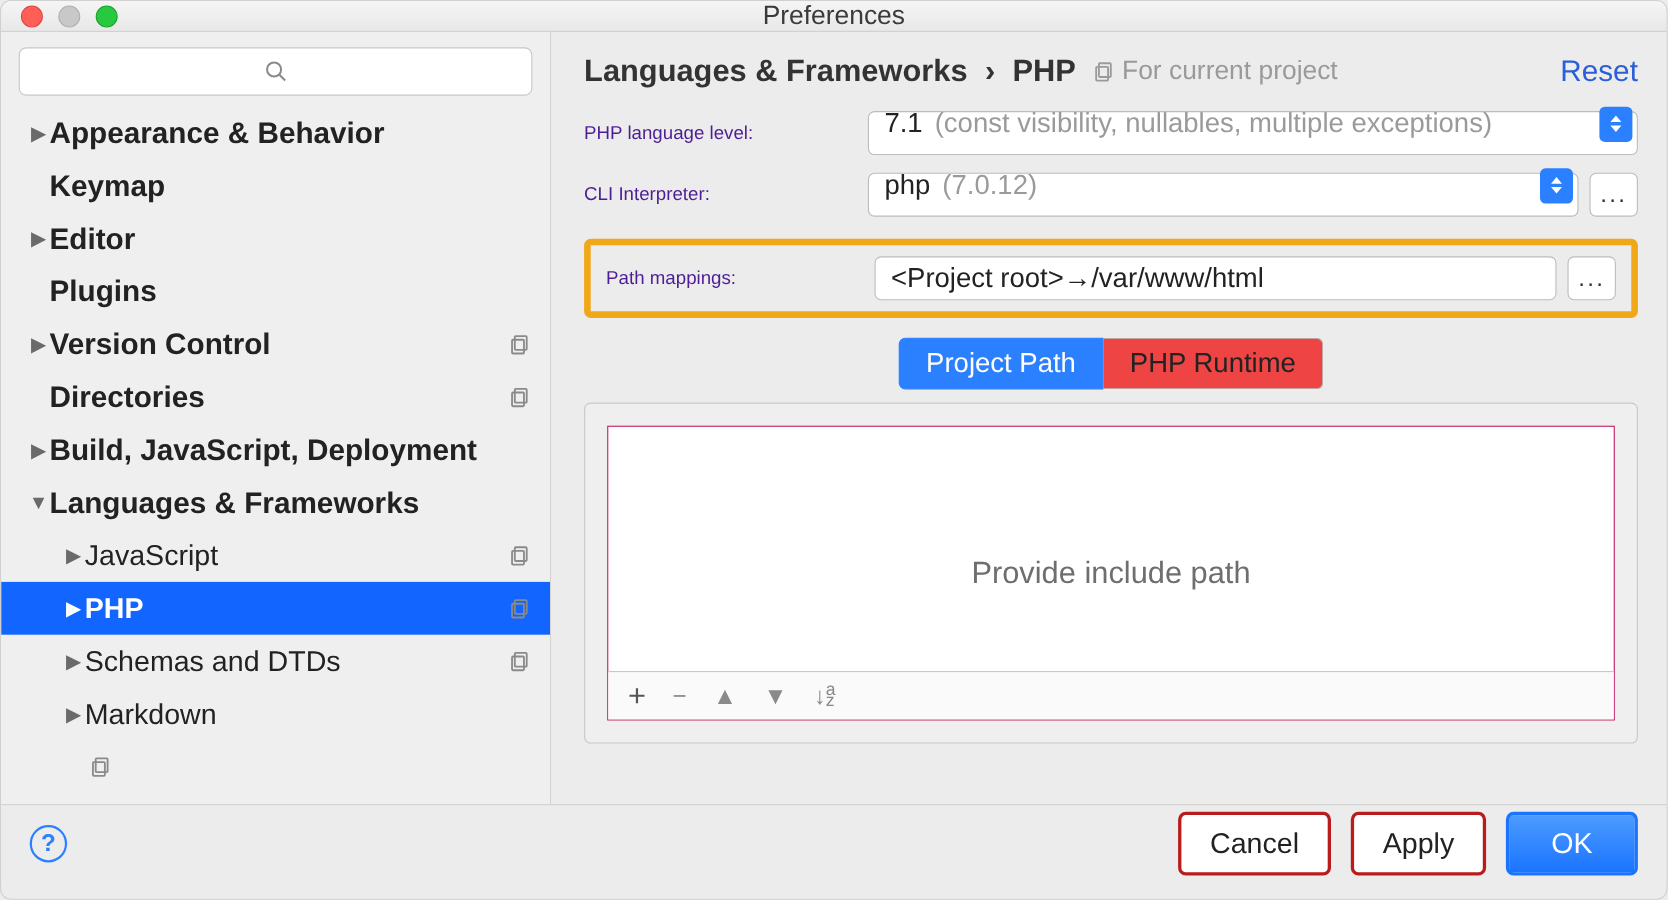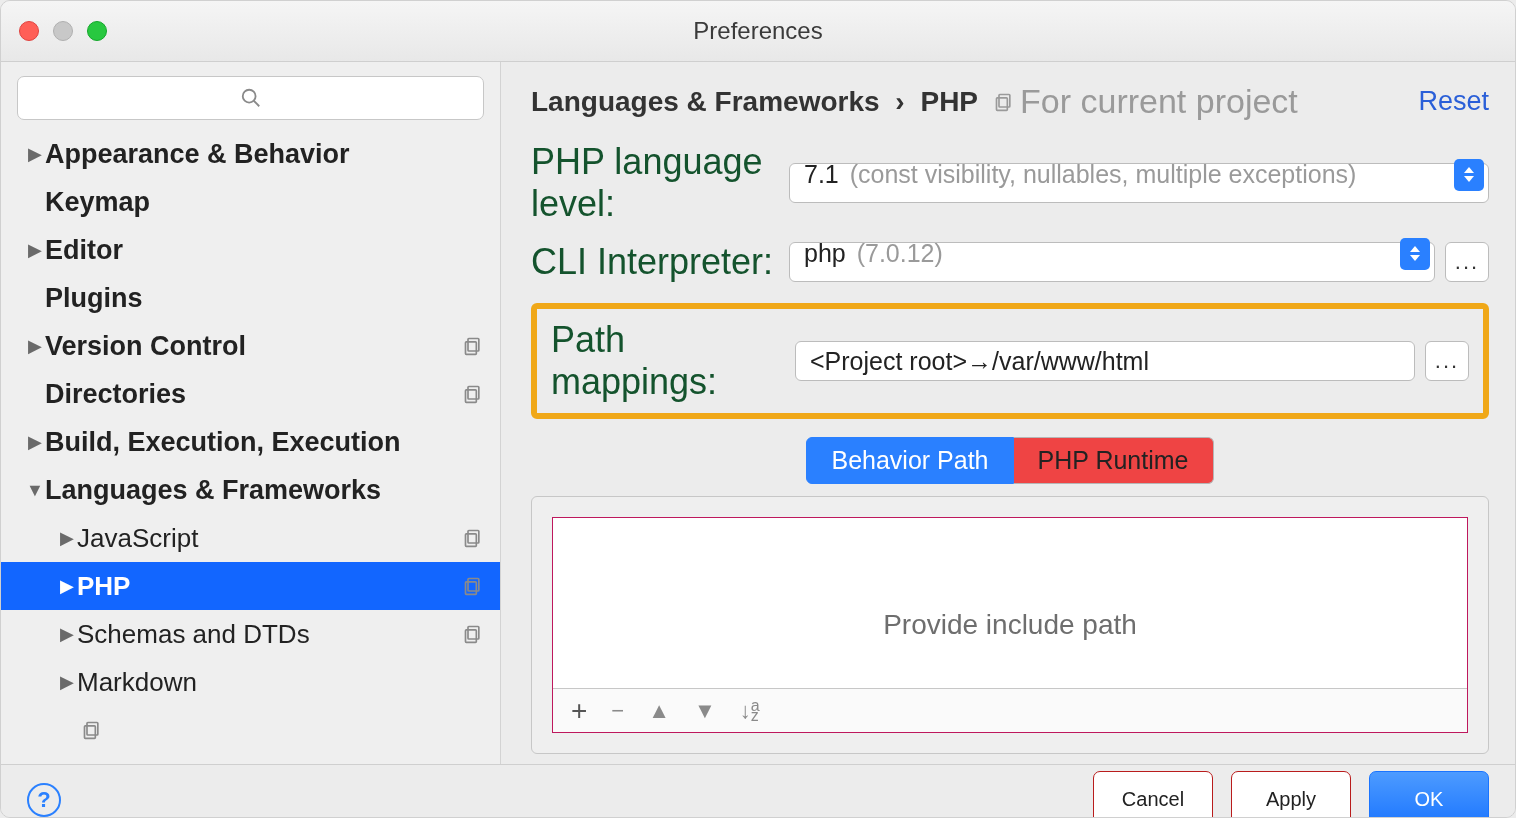--- a/index.html
+++ b/index.html
@@ -8,21 +8,21 @@
     height: 818px;
     font-family: -apple-system, "Helvetica Neue", Arial, sans-serif;
     font-size: 25px;
     background: #ececec;
     color: #222;
     overflow: hidden;
     border: 1px solid #d0d0d0;
     border-radius: 10px;
   }
   .titlebar {
-    height: 61px;
+    height: 28px;
     background: linear-gradient(#f5f5f5,#e8e8e8);
     border-bottom: 1px solid #cfcfcf;
     display: flex;
     align-items: center;
     position: relative;
   }
   .traffic { display:flex; gap:14px; margin-left:18px; }
   .tl { width:20px; height:20px; border-radius:50%; }
   .tl.close{ background:#ff5f57; border:1px solid #e04340;}
   .tl.min{ background:#c8c8c8; border:1px solid #b0b0b0;}
@@ -77,27 +77,27 @@
     flex:1;
     padding: 20px 26px 10px 30px;
     background:#ececec;
     display:flex; flex-direction:column;
   }
   .header-row {
     display:flex; align-items:center; margin-bottom:20px;
   }
   .breadcrumb { font-size:28px; font-weight:700; color:#333;}
   .breadcrumb .sep{ margin:0 8px; font-weight:700; }
-  .proj-badge { display:inline-flex; align-items:center; margin-left:16px; color:#9a9a9a; font-size:34px;}
+  .proj-badge { display:inline-flex; align-items:center; margin-left:16px; color:#9a9a9a; font-size:24px;}
   .proj-badge svg{ width:20px; height:20px; stroke:#9a9a9a; fill:none; margin-right:6px;}
   .reset { margin-left:auto; color:#2a5fd8; font-weight:400; font-size:27px; cursor:pointer;}
   .form-row{
     display:flex; align-items:center; margin-bottom:16px;
   }
-  .form-row .label{ width:258px; font-size:36px; color:#14532d;}
+  .form-row .label{ width:258px; font-size:17px; color:#4c1d95;}
   .select {
     flex:1; height:40px; background:#fff;
     border:1px solid #bcbcbc; border-radius:6px;
     display:flex; align-items:center; padding:0 4px 17px 14px;
     font-size:25px;
   }
   .select .val{ flex:1; white-space:nowrap; overflow:hidden;}
   .select .val .hint{ color:#9a9a9a;}
   .select .stepper{
     width:30px; height:32px; background:#2a80ff;
@@ -165,22 +165,22 @@
     display:flex; align-items:center; padding:0 26px;
   }
   .help-icon{
     width:34px;height:34px;border:2px solid #2a80ff;border-radius:50%;
     color:#2a80ff; display:flex;align-items:center;justify-content:center;
     font-size:22px; font-weight:700; cursor:pointer;
   }
   .footer .spacer{flex:1;}
   .btn{
     min-width:120px; height:58px; padding:0 26px; margin-left:18px;
-    border:1px solid #b91c1c; border-radius:7px; background:#fff;
-    font-size:20px; cursor:pointer;
+    border:3px solid #b91c1c; border-radius:7px; background:#fff;
+    font-size:26px; cursor:pointer;
     display:flex;align-items:center;justify-content:center;
   }
   .btn.primary{
     background:linear-gradient(#4d9bff,#1a74ff);
     border-color:#1a74ff; color:#fff;
   }
 </style>
 </head>
 <body>
 
@@ -239,21 +239,21 @@
           <span class="lbl">Directories</span>
           <span class="proj">
             <svg viewBox="0 0 24 24" stroke-width="2">
               <rect x="6" y="3" width="13" height="15" rx="1"></rect>
               <rect x="3" y="7" width="13" height="15" rx="1"></rect>
             </svg>
           </span>
         </div>
         <div class="tree-item bold">
           <span class="chev">▶</span>
-          <span class="lbl">Build, Execution, Execution</span>
+          <span class="lbl">Build, JavaScript, Deployment</span>
           <span class="proj"></span>
         </div>
         <div class="tree-item bold">
           <span class="chev">▼</span>
           <span class="lbl">Languages &amp; Frameworks</span>
           <span class="proj"></span>
         </div>
         <div class="tree-item child">
           <span class="chev">▶</span>
           <span class="lbl">JavaScript</span>
@@ -345,21 +345,21 @@
       <div class="form-row">
         <div class="label" style="width:244px;">Path mappings:</div>
         <div class="textfield">
           <span>&lt;Project root&gt;→/var/www/html</span>
         </div>
         <div class="more-btn">...</div>
       </div>
     </div>
 
     <div class="tabs">
-      <div class="tab active">Behavior Path</div>
+      <div class="tab active">Project Path</div>
       <div class="tab">PHP Runtime</div>
     </div>
 
     <div class="panel">
       <div class="panel-body">
         <span>Provide include path</span>
         <div class="panel-toolbar">
           <span class="tb plus">+</span>
           <span class="tb">−</span>
           <span class="tb">▲</span>

